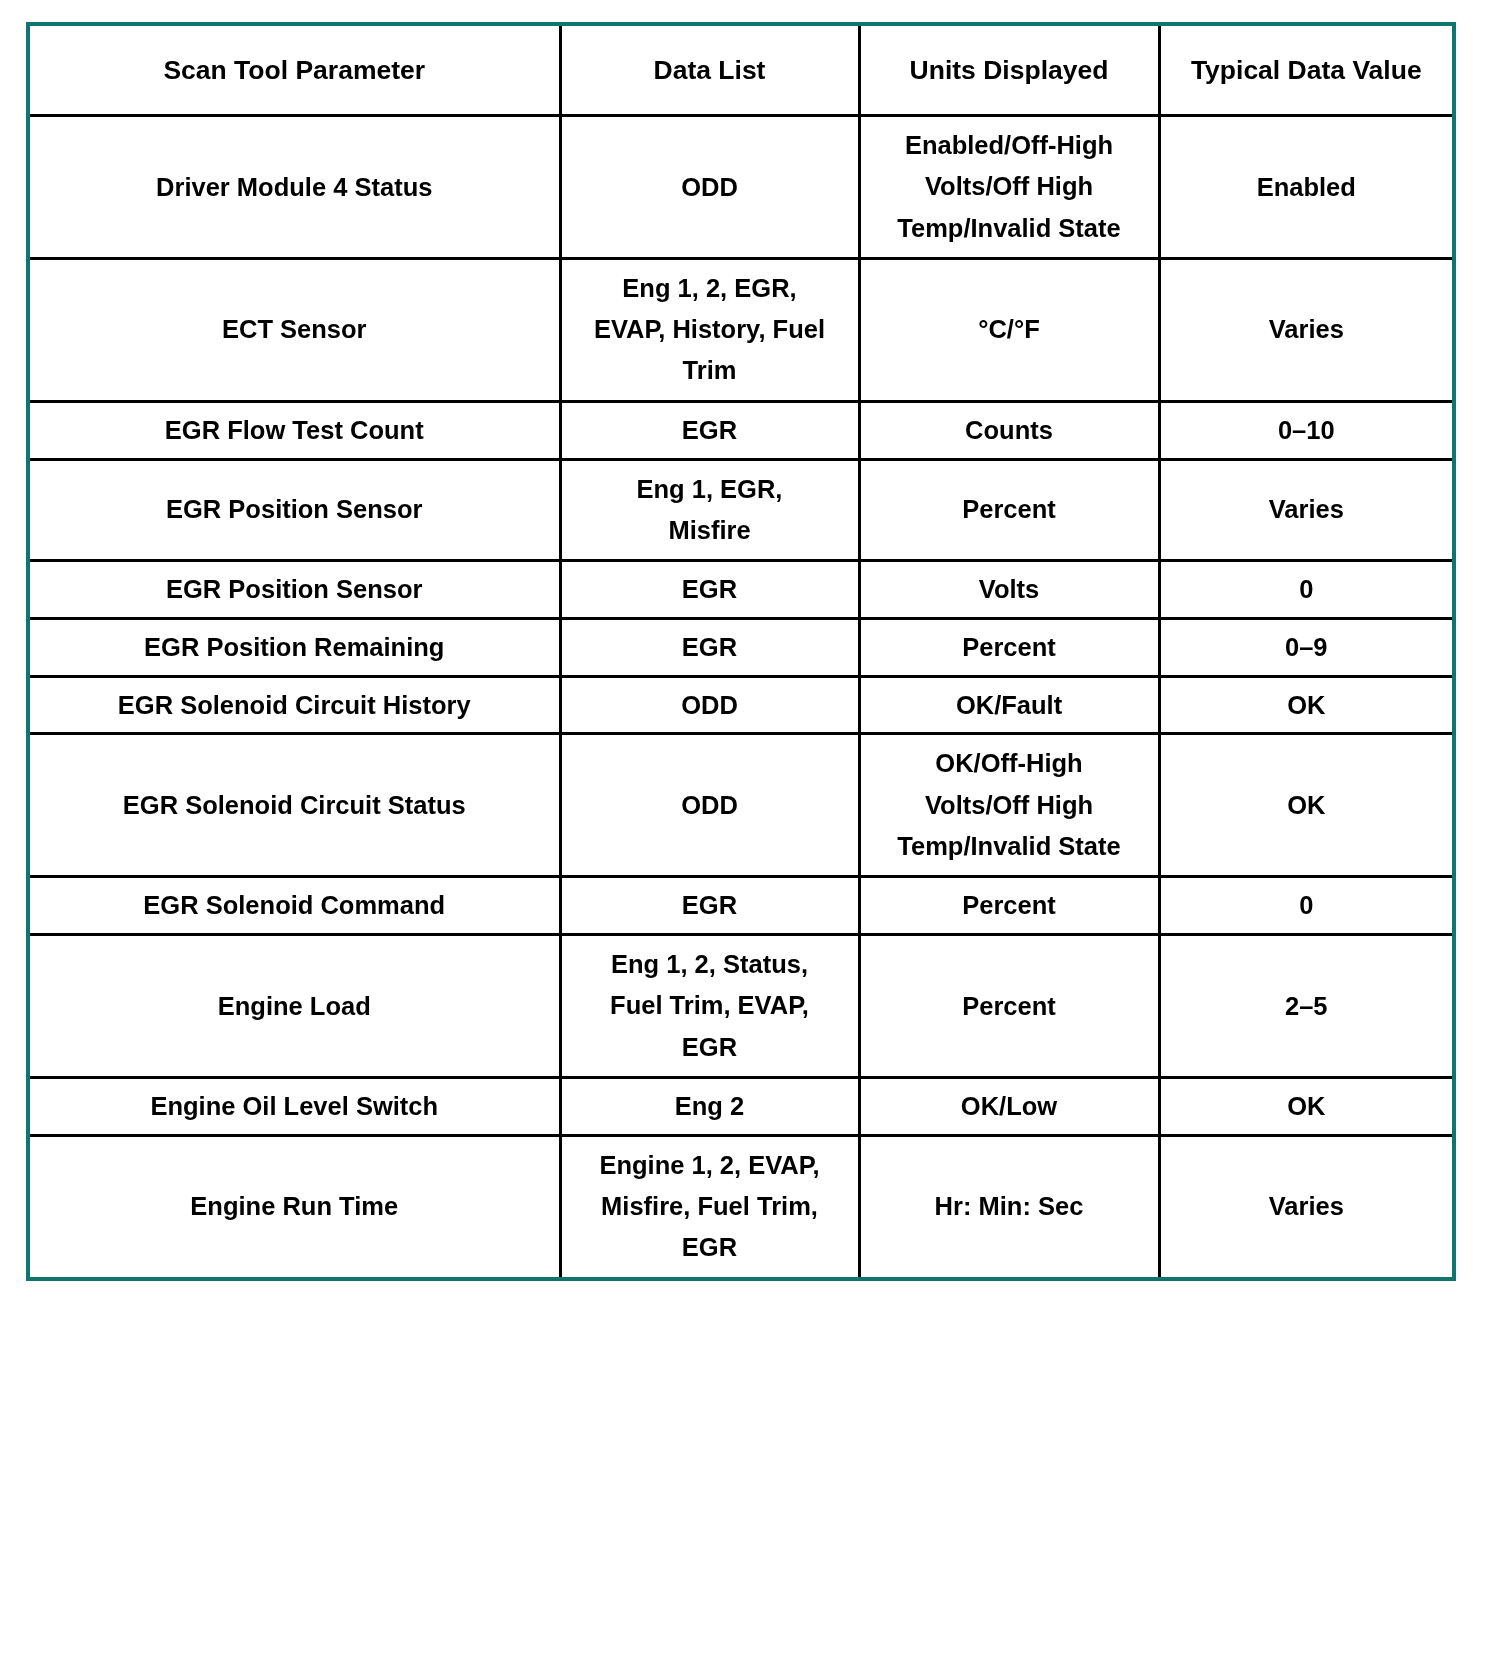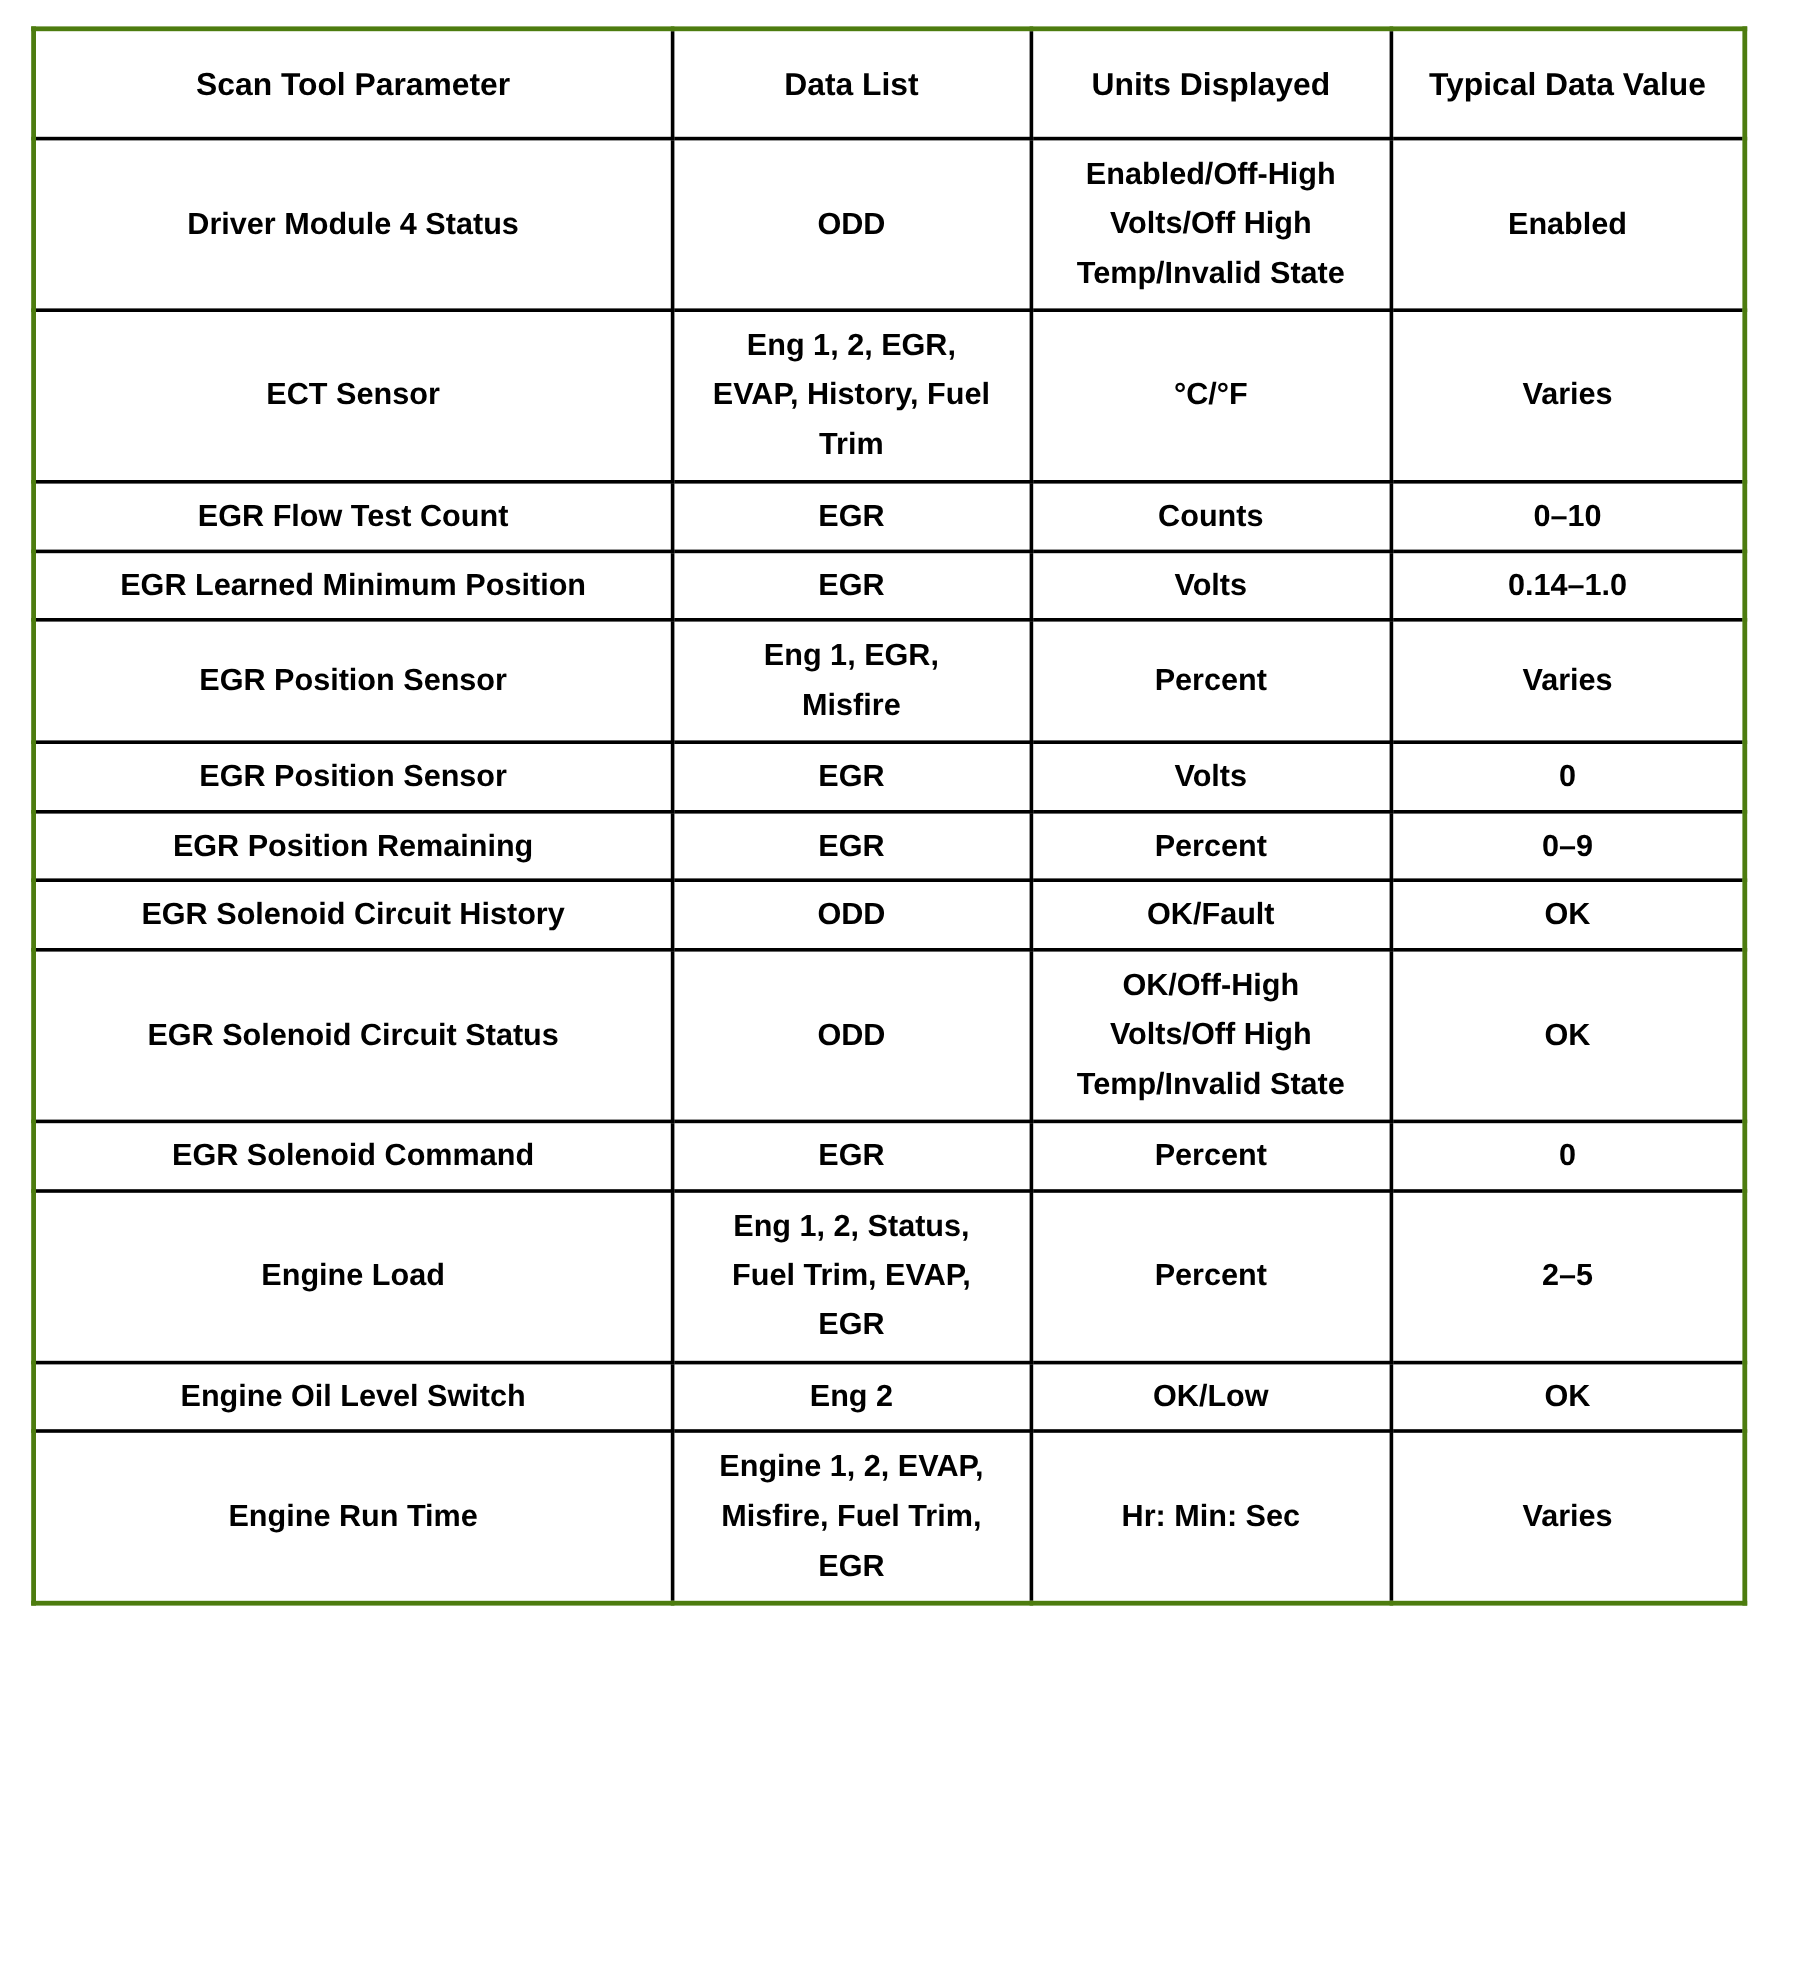--- a/index.html
+++ b/index.html
@@ -17,21 +17,21 @@
   .page {
     box-sizing: border-box;
     width: 1504px;
     height: 1654px;
     padding: 22px 26px 20px 26px;
   }
   table.param-table {
     border-collapse: collapse;
     table-layout: fixed;
     width: 1344px;
-    border: 4px solid #4d7c0f;
+    border: 4px solid #0f766e;
   }
   table.param-table col.c0 { width: 532px; }
   table.param-table col.c1 { width: 299px; }
   table.param-table col.c2 { width: 300px; }
   table.param-table col.c3 { width: 295px; }
 
   table.param-table th,
   table.param-table td {
     border: 3px solid #000000;
     text-align: center;
@@ -114,34 +114,20 @@
           </td>
           <td>
             <span class="cell-text">Counts</span>
           </td>
           <td>
             <span class="cell-text">0–10</span>
           </td>
         </tr>
         <tr>
           <td>
-            <span class="cell-text">EGR Learned Minimum Position</span>
-          </td>
-          <td>
-            <span class="cell-text">EGR</span>
-          </td>
-          <td>
-            <span class="cell-text">Volts</span>
-          </td>
-          <td>
-            <span class="cell-text">0.14–1.0</span>
-          </td>
-        </tr>
-        <tr>
-          <td>
             <span class="cell-text">EGR Position Sensor</span>
           </td>
           <td class="multi">
             <span class="cell-line">Eng 1, EGR,</span>
             <span class="cell-line">Misfire</span>
           </td>
           <td>
             <span class="cell-text">Percent</span>
           </td>
           <td>

